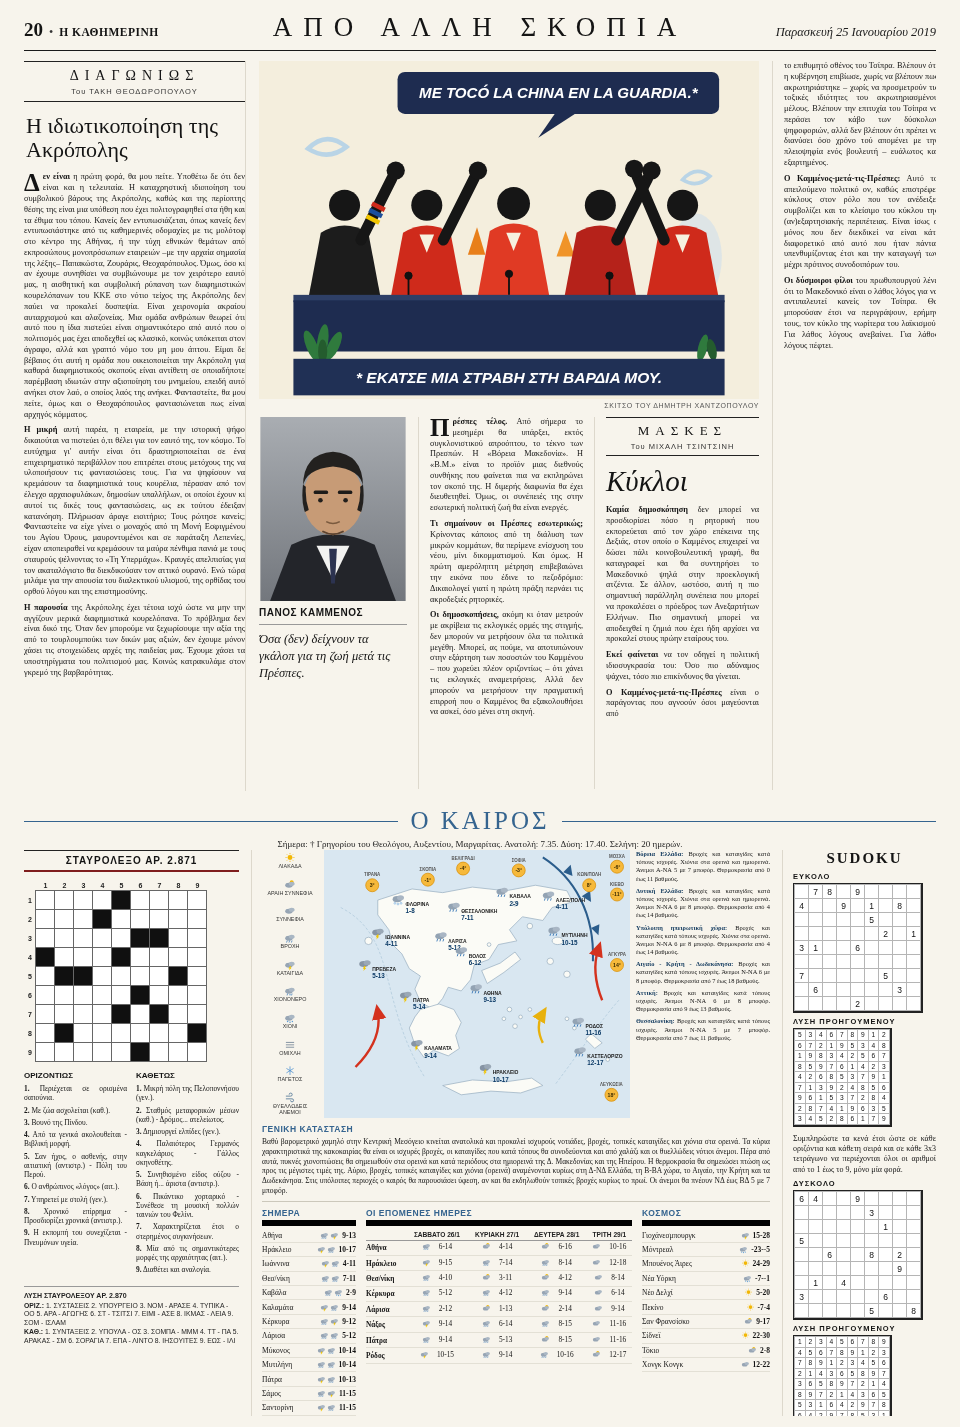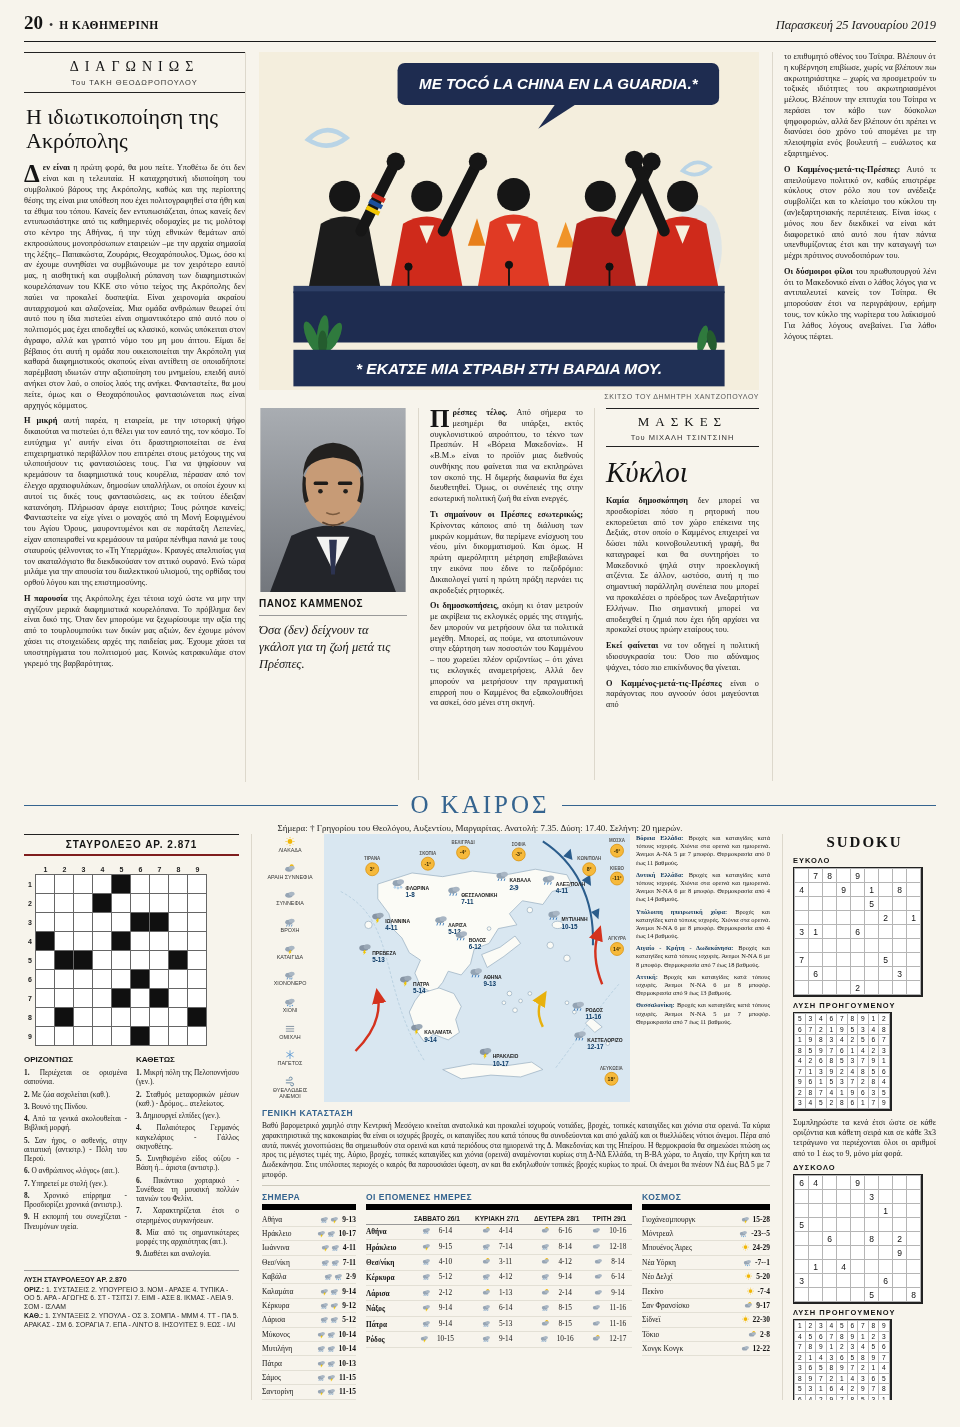--- a/index.html
+++ b/index.html
@@ -39,21 +39,21 @@
   .photo-cap{font-style:italic;font-size:12.5px;line-height:1.35;margin-top:6px;border-top:1px solid #999;padding-top:6px}
   .prespes,.maskes{border-left:1px solid #ddd8cc;padding-left:11px;overflow:hidden}
   .prespes p,.maskes-body p{font-size:8.3px;line-height:1.3;text-align:justify;margin-bottom:5px}
   .maskes-head{border-top:1.4px solid #222;border-bottom:1px solid #222;text-align:center;padding:5px 0 4px}
   .maskes-kicker{font-size:13px;letter-spacing:6px}
   .maskes-title{font-size:29px;font-style:italic;font-weight:500;margin:9px 0 7px}
   .right-col{border-left:1px solid #ddd8cc;padding-left:11px;overflow:hidden}
   .right-col .maskes-body{margin-top:0}
 
   
-  .kairos-bar{display:flex;align-items:center;gap:12px;margin-top:9px}
+  .kairos-bar{display:flex;align-items:center;gap:12px;margin-top:16px}
   .kairos-bar .rule{flex:1;height:1px;background:#35648f}
   .kairos-title{color:#35648f;font-size:25px;letter-spacing:3px;font-weight:500;white-space:nowrap}
   .kairos-sub{text-align:center;font-size:9px;margin:4px 0 1px;color:#222}
   .weather-grid{display:grid;grid-template-columns:215px 1fr 154px;column-gap:12px;height:566px;overflow:hidden}
   .wx-center,.sudoku-col{border-left:1px solid #ddd8cc;padding-left:10px;overflow:hidden}
 
   
   .cw-head{border-top:1.4px solid #222;border-bottom:2px solid #7f1d1d;text-align:center;
            font-family:"Liberation Sans",sans-serif;font-weight:bold;font-size:10px;
            letter-spacing:1px;padding:4px 0;margin-bottom:7px}
@@ -120,20 +120,21 @@
 <body>
 
 <div class="page">
 
   <header class="masthead">
     <div class="m-left">
       <span class="page-num">20</span>
       <span class="bullet">•</span>
       <span class="paper-name">Η ΚΑΘΗΜΕΡΙΝΗ</span>
     </div>
+    <h1 class="section-title">ΑΠΟ ΑΛΛΗ ΣΚΟΠΙΑ</h1>
     <div class="m-date">Παρασκευή 25 Ιανουαρίου 2019</div>
   </header>
 
   <div class="content">
 
     <article class="diagonios">
       <div class="kicker-box">
         <div class="kicker">ΔΙΑΓΩΝΙΩΣ</div>
         <div class="byline">Του ΤΑΚΗ ΘΕΟΔΩΡΟΠΟΥΛΟΥ</div>
       </div>

